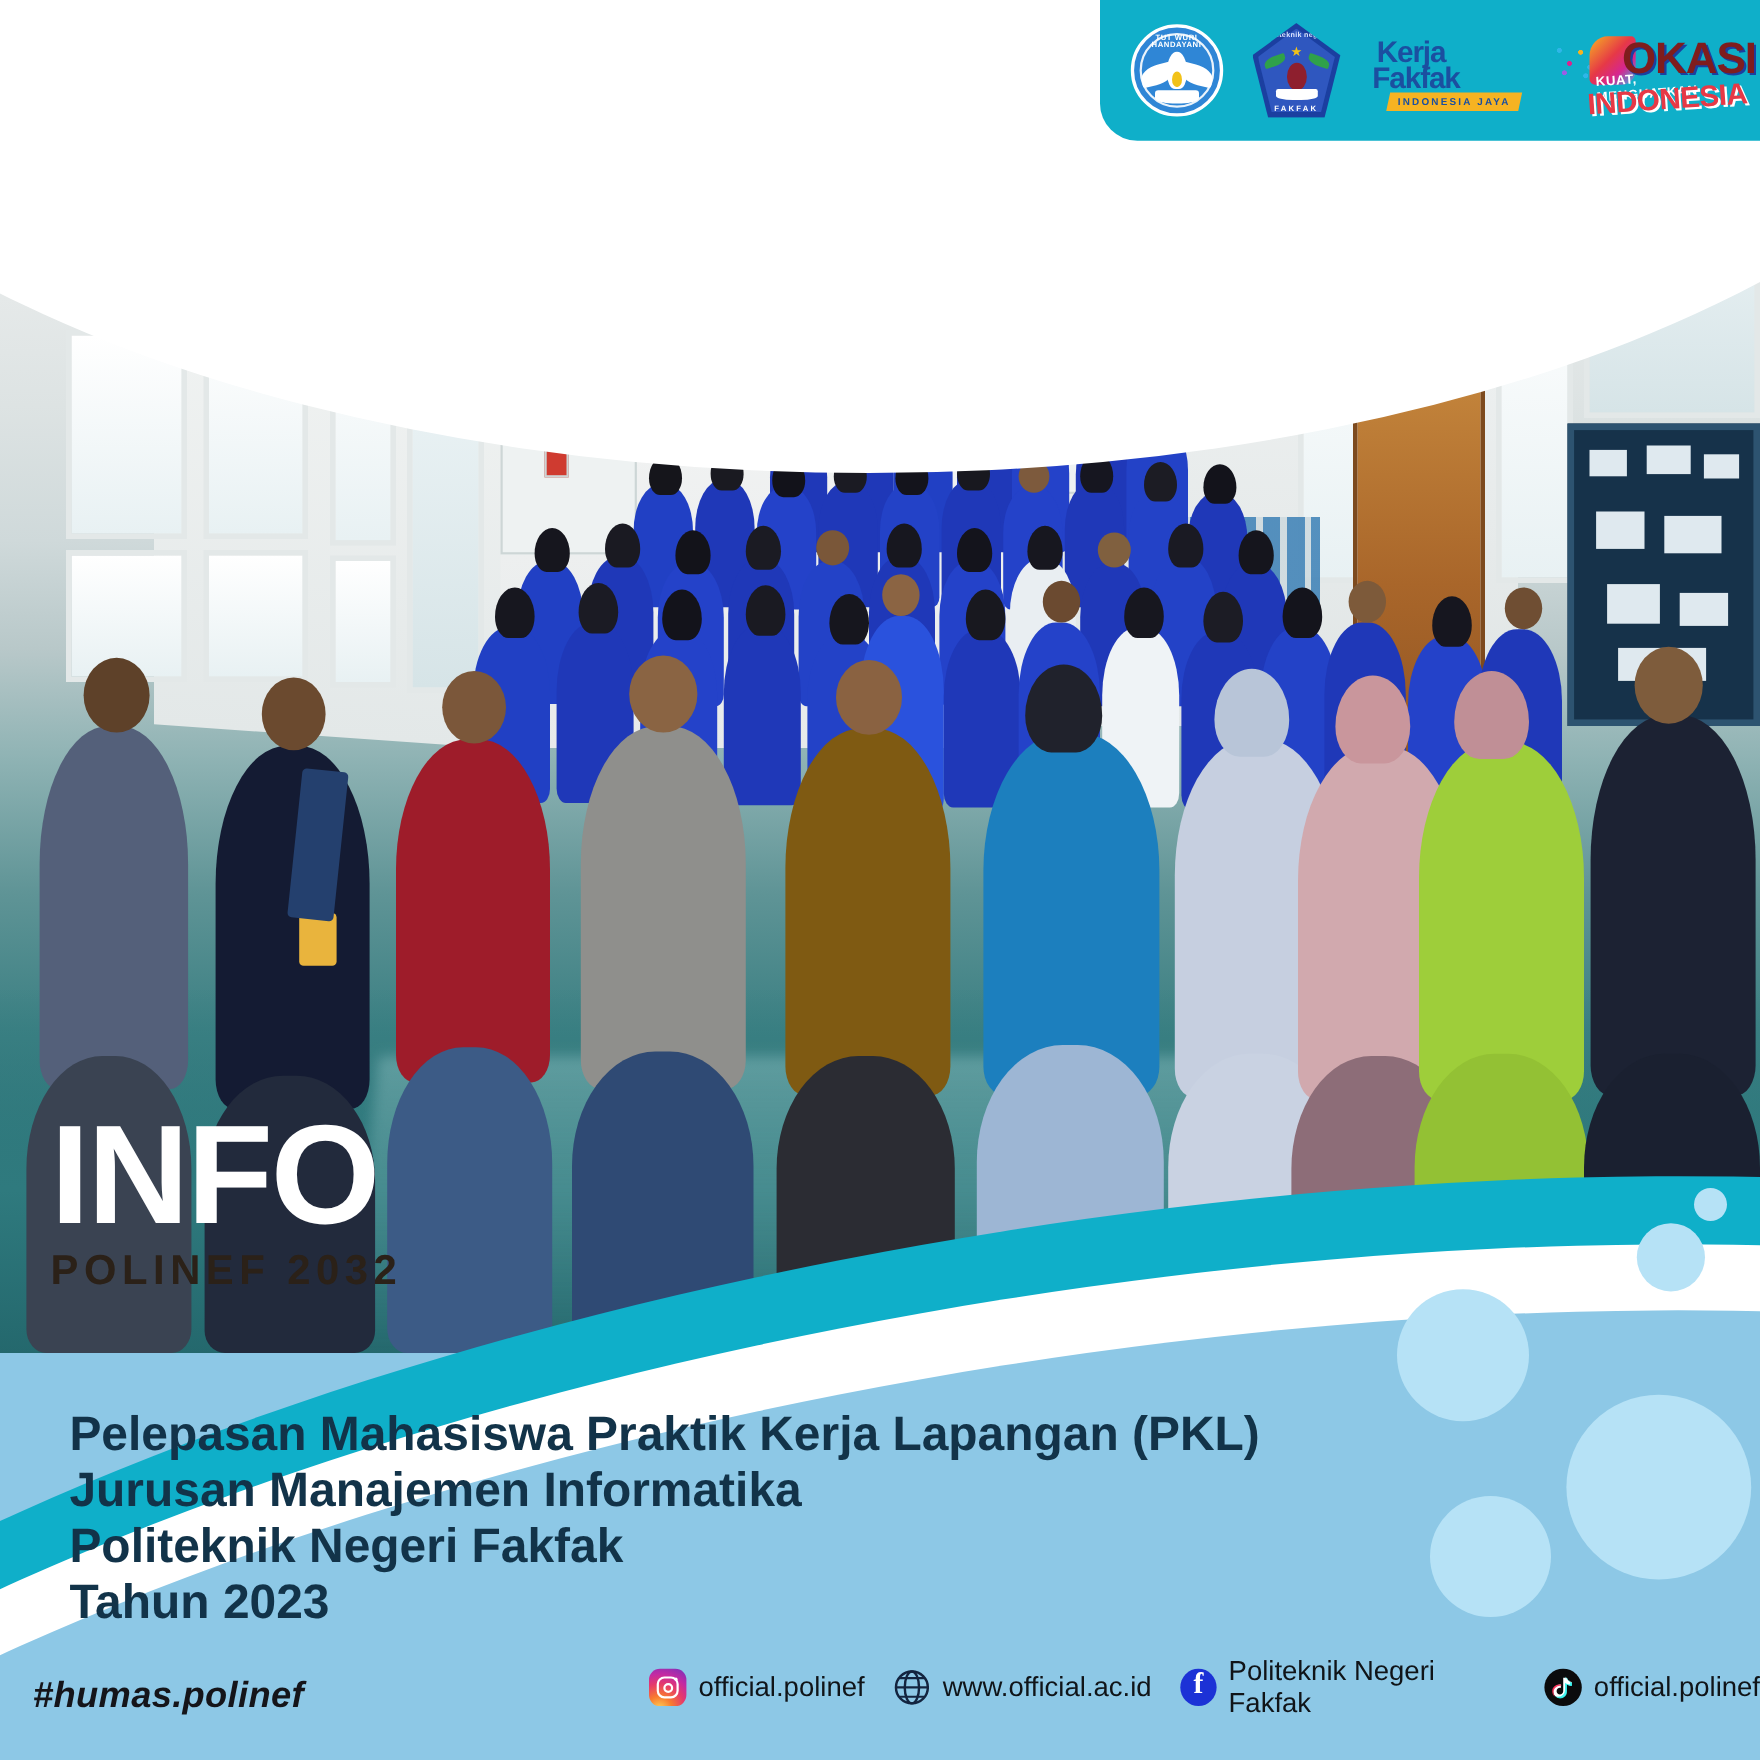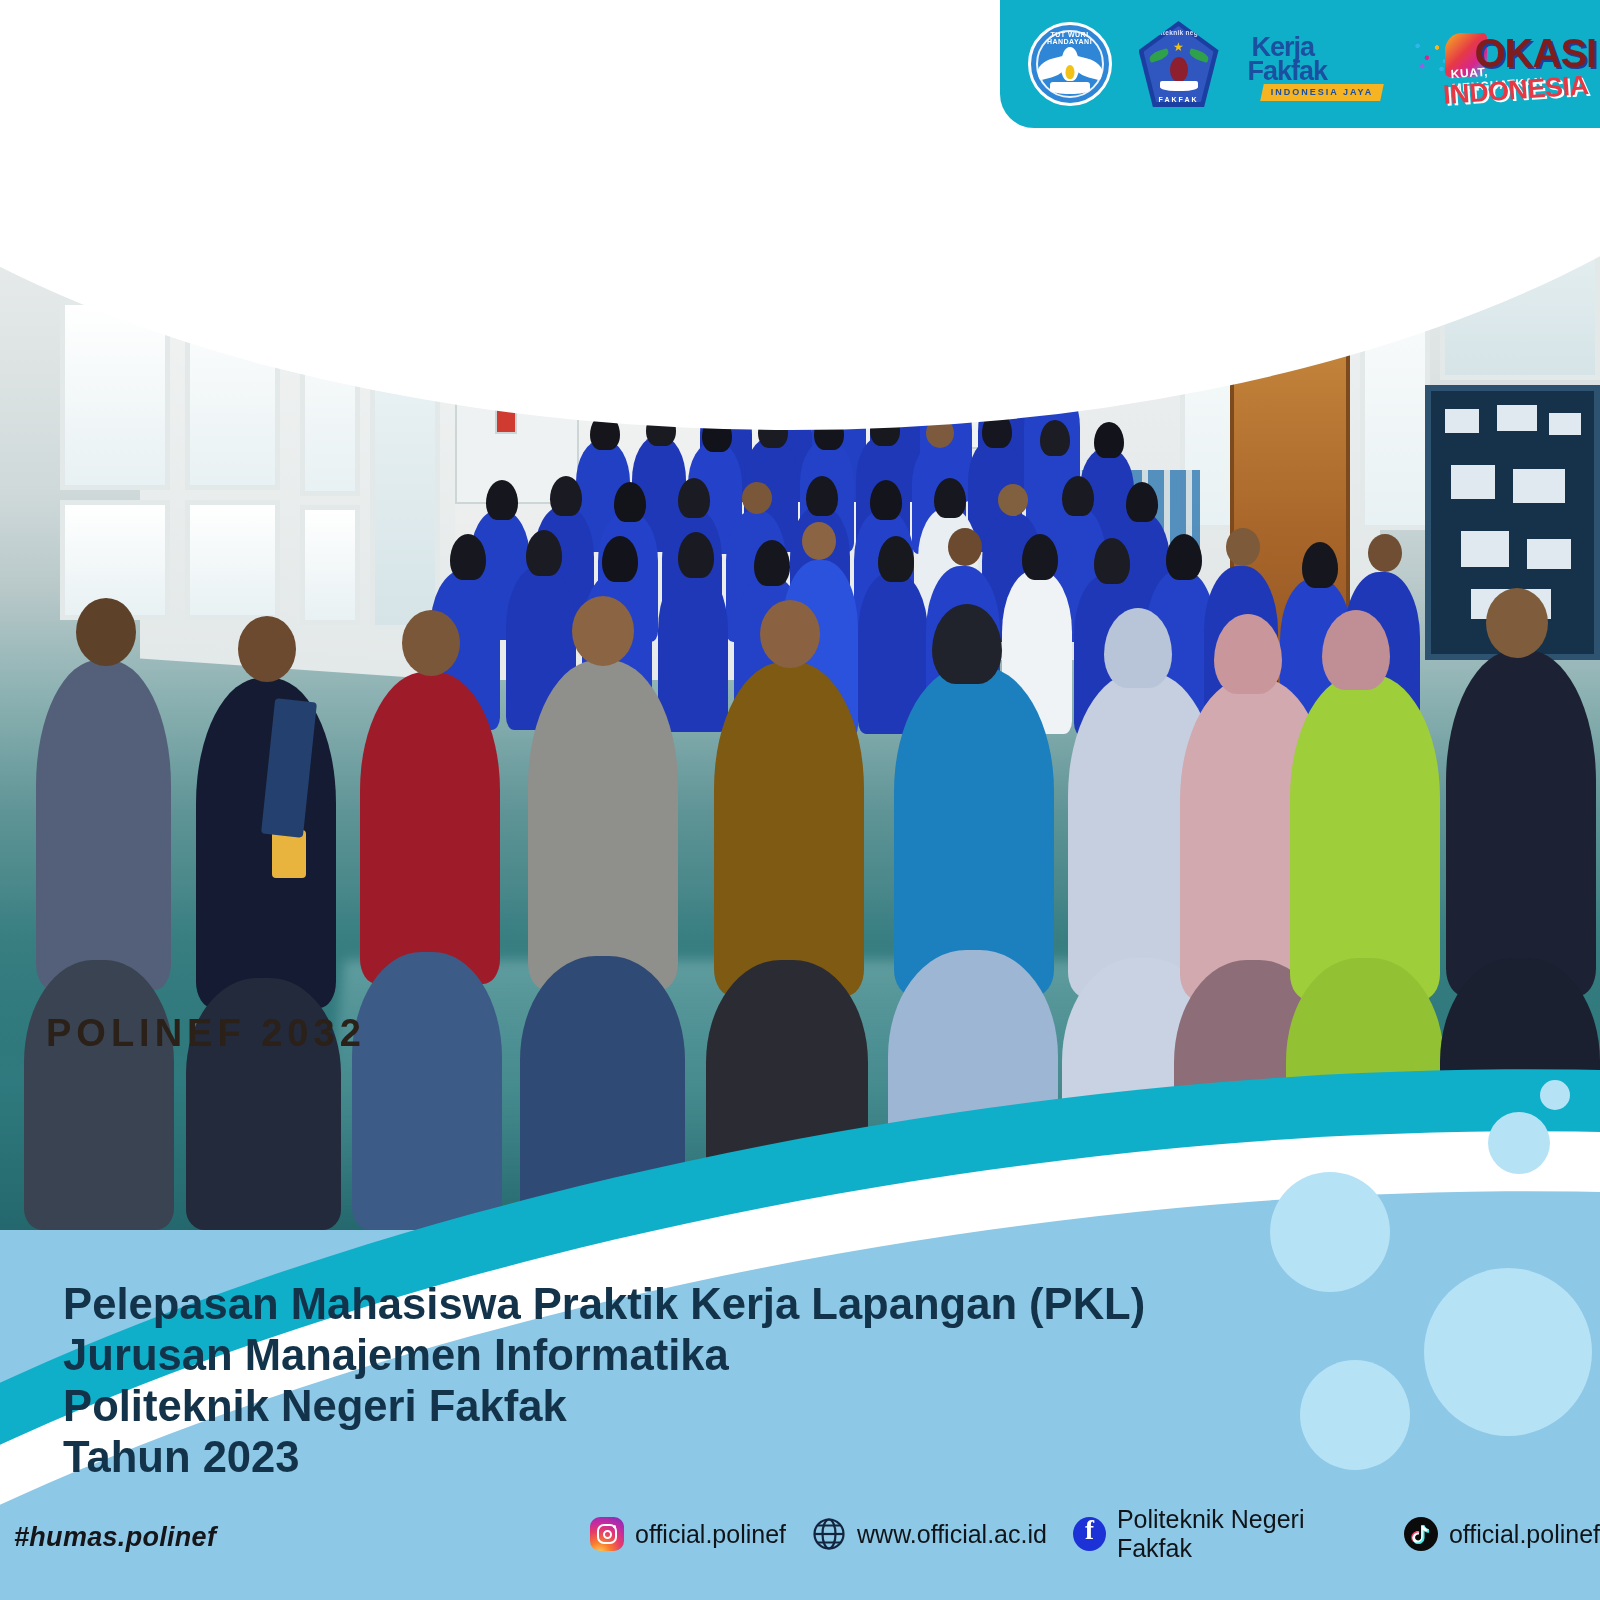--- a/index.html
+++ b/index.html
@@ -151,21 +151,21 @@
   .info-title{font-size:128px;line-height:.95;font-weight:700;color:#ffffff;letter-spacing:-2px;}
   .info-sub{margin-top:4px;font-size:38px;font-weight:700;color:#2b2118;letter-spacing:5px;}
 
   
   .caption{position:absolute;left:56px;top:1278px;width:1420px;
     color:#123349;font-size:44px;line-height:1.16;font-weight:700;
     transform:scaleX(.99);}
   .caption div{white-space:nowrap;}
 
   
-  .hashtag{position:absolute;left:14px;top:1522px;font-size:27px;font-style:italic;
+  .hashtag{position:absolute;left:30px;top:1522px;font-size:33px;font-style:italic;
     font-weight:700;color:#15151a;letter-spacing:.3px;text-align:right;}
 
   
   .social{position:absolute;left:590px;top:1505px;display:flex;align-items:center;gap:26px;}
   .sitem{display:flex;align-items:center;gap:11px;}
   .sitem .lbl{font-size:25px;color:#101418;}
   .ig{width:34px;height:34px;border-radius:10px;
     background:radial-gradient(circle at 28% 108%,#fdd459 0%,#f97c2e 26%,#e53a6b 52%,#c32aa3 72%,#7232bd 100%);
     position:relative;}
   .ig::before{content:"";position:absolute;left:7px;top:7px;width:20px;height:20px;
@@ -424,20 +424,21 @@
         <div class="vk-dots"></div>
         <div class="vk-blob"></div>
         <div class="vk-okasi">OKASI</div>
         <div class="vk-kuat">KUAT, MENGUATKAN</div>
         <div class="vk-ind">INDONESIA</div>
       </div>
     </div>
   </div>
 
   <div class="info">
+    <div class="info-title">INFO</div>
     <div class="info-sub">POLINEF 2032</div>
   </div>
 
   <div class="caption">
     <div>Pelepasan Mahasiswa Praktik Kerja Lapangan (PKL)</div>
     <div>Jurusan Manajemen Informatika</div>
     <div>Politeknik Negeri Fakfak</div>
     <div>Tahun 2023</div>
   </div>
 

